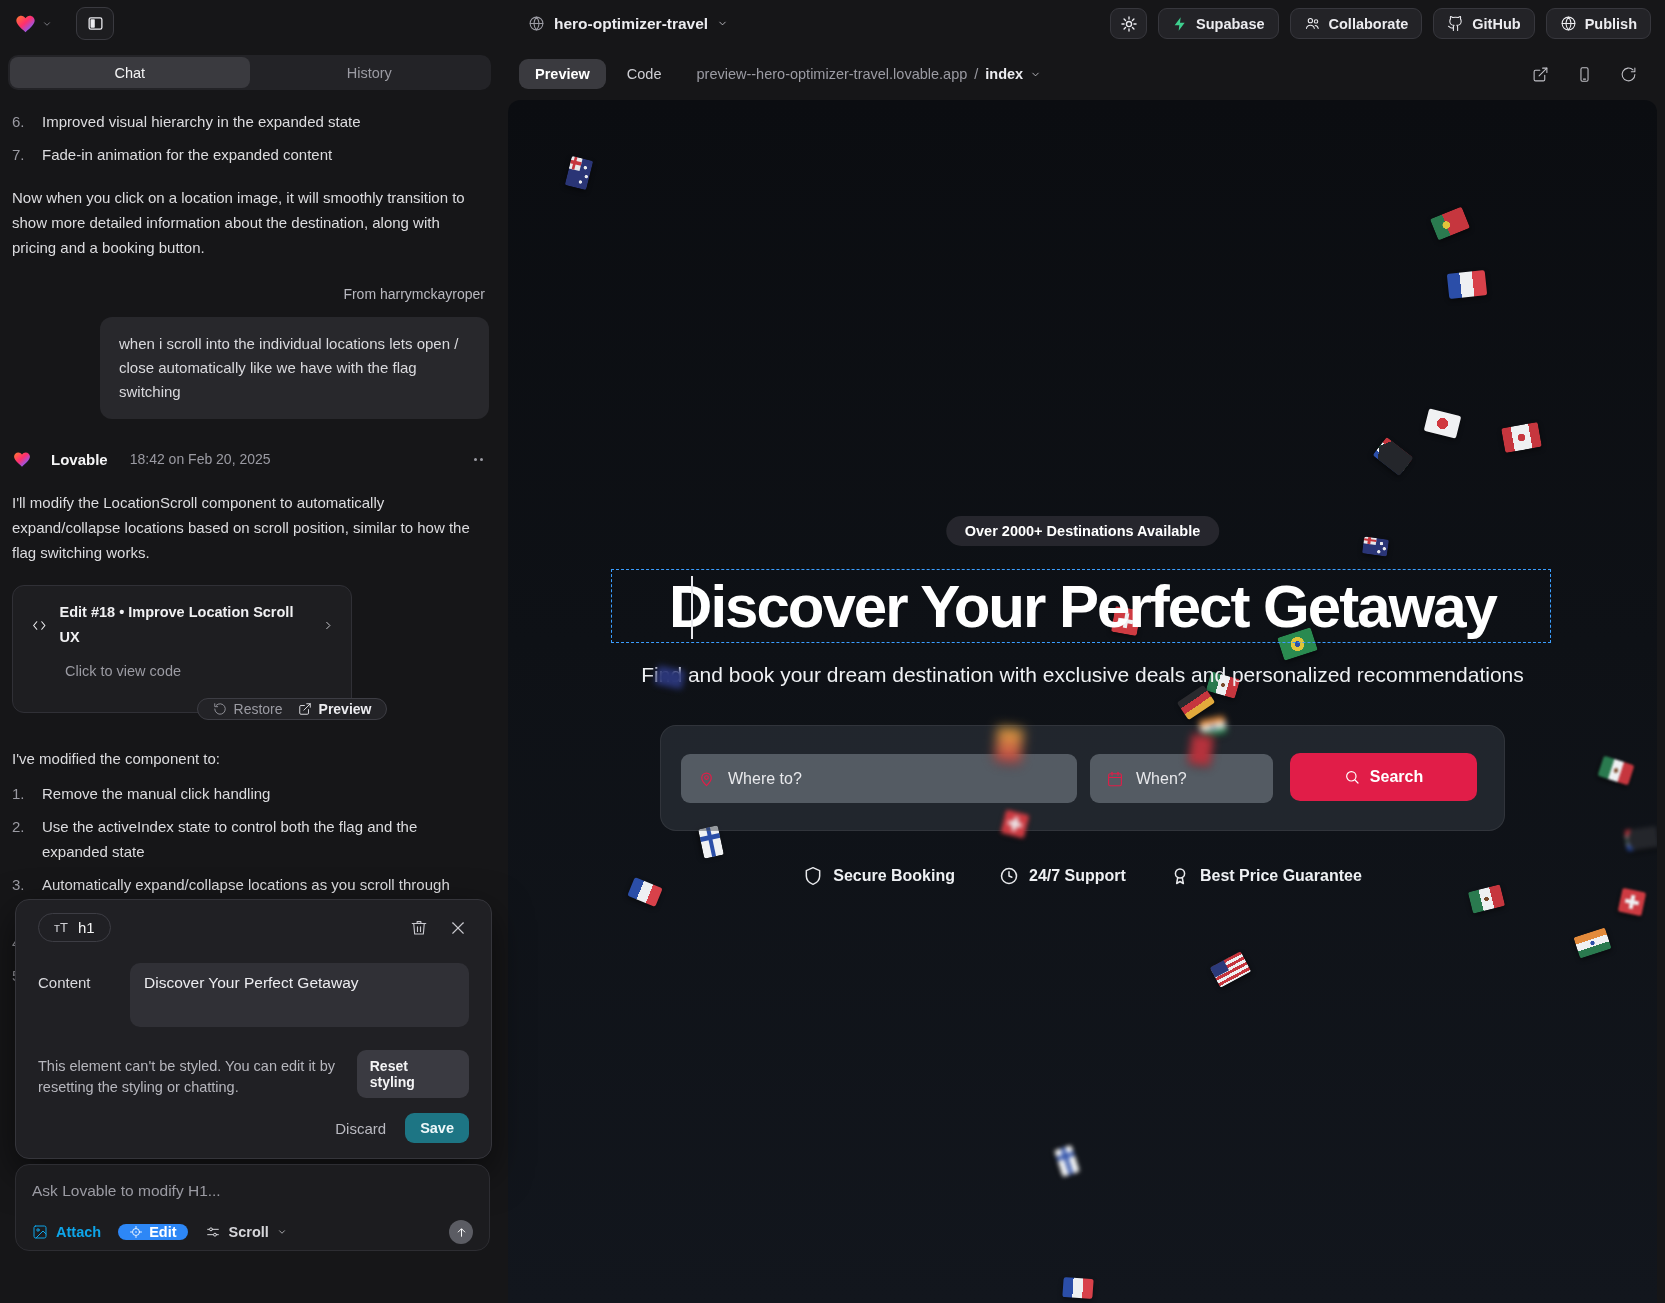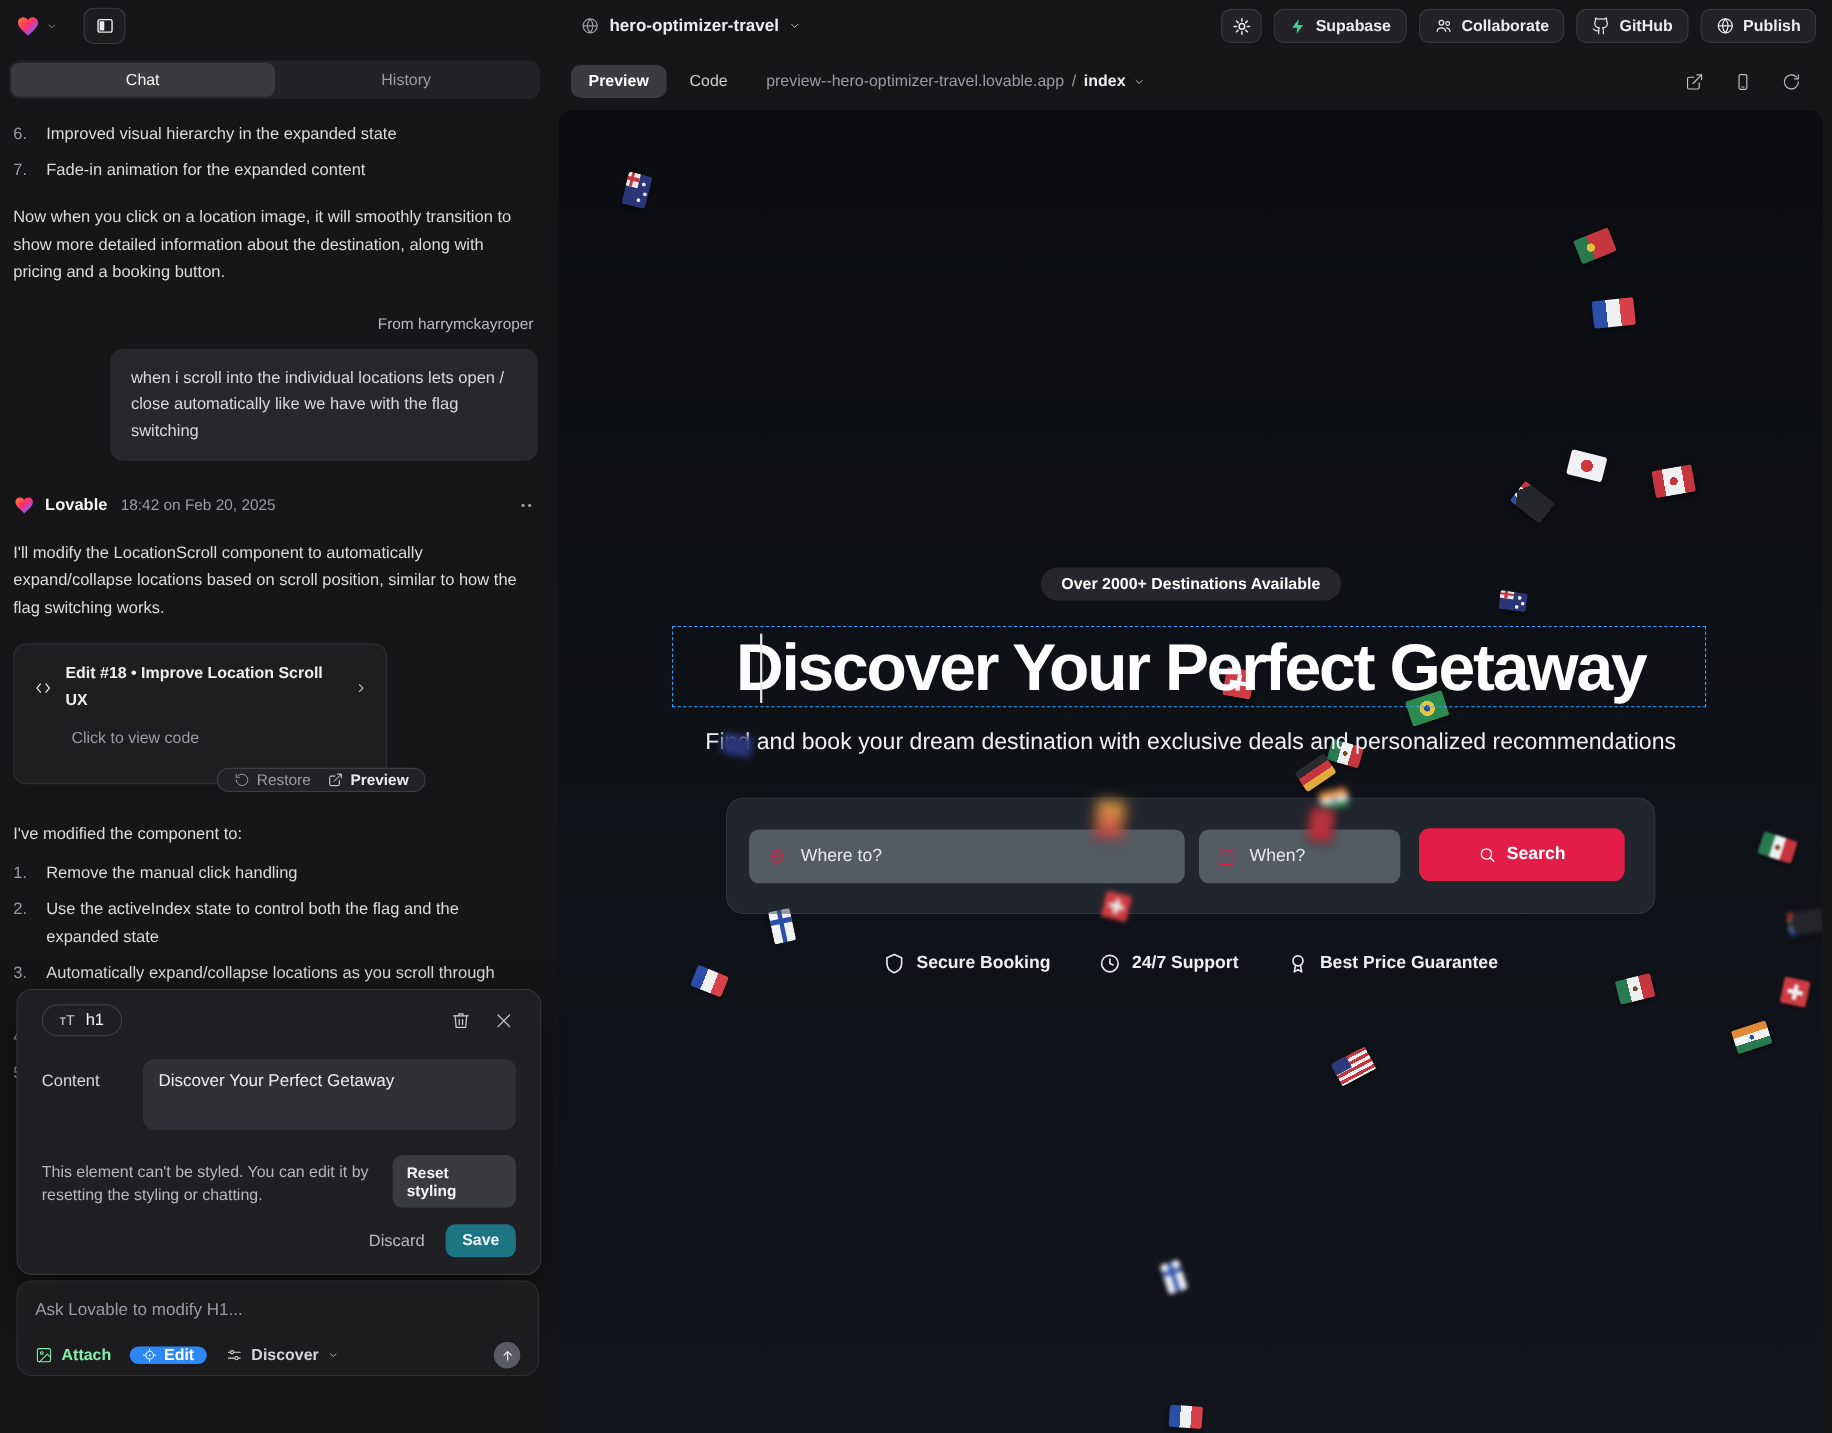--- a/index.html
+++ b/index.html
@@ -27,21 +27,21 @@
   .tabs{position:absolute;left:8px;top:8px;width:483px;height:35px;background:#232327;border-radius:10px;padding:2px;display:flex;box-sizing:border-box;}
   .tab{flex:1;display:flex;align-items:center;justify-content:center;font-size:14.5px;border-radius:8px;color:#9b9ba3;}
   .tab.active{background:#3a3a3f;color:#f4f4f5;}
   .thread{position:absolute;left:12px;right:14px;top:54px;bottom:0;font-size:15px;overflow:hidden;line-height:25px;}
   .oli{display:flex;margin-top:8px;}
   .oli .num{width:30px;color:#9b9ba3;flex-shrink:0;}
   .oli .txt{flex:1;color:#dcdcdf;padding-right:6px;}
   .para{margin-top:18px;color:#dcdcdf;padding-right:4px;}
   .from-label{margin:22px 4px 10px 0;text-align:right;font-size:14px;color:#b9b9c0;}
   .bubble{margin-left:88px;background:#28282c;border-radius:12px;padding:15px 19px;color:#d9d9dd;line-height:24px;}
-  .lovable-row{display:flex;align-items:center;gap:9px;margin-top:28px;}
+  .lovable-row{display:flex;align-items:center;gap:19px;margin-top:28px;}
   .lovable-row .aname{font-weight:700;font-size:15px;color:#f4f4f5;}
   .lovable-row .ts{font-size:14px;color:#9b9ba3;margin-left:3px;}
   .lovable-row .dots{margin-left:auto;color:#9b9ba3;display:flex;gap:3px;padding-right:6px;}
   .lovable-row .dots b{width:3px;height:3px;border-radius:50%;background:#9b9ba3;}
   .edit-card{margin-top:20px;width:340px;background:#1e1e21;border:1px solid #303036;border-radius:12px;padding:14px 16px 28px 18px;box-sizing:border-box;}
   .ec-row{display:flex;align-items:center;gap:12px;font-weight:700;font-size:14.5px;color:#f0f0f2;}
   .ec-row .chev{margin-left:auto;color:#cfcfd4;}
   .ec-sub{margin:9px 0 0 34px;color:#9b9ba3;font-size:14.5px;}
   .rp-pill{position:relative;margin:-15px 0 0 185px;width:190px;height:22px;background:#232327;border:1px solid #3d3d44;border-radius:16px;display:flex;align-items:center;justify-content:center;gap:15px;font-size:14px;box-sizing:border-box;}
   .rp-restore{display:flex;align-items:center;gap:7px;color:#9b9ba3;}
@@ -61,21 +61,21 @@
   .note-row .note{width:322px;font-size:14.5px;line-height:21px;color:#b6b6bd;}
   .reset-btn{margin-left:auto;background:#3a3a41;border-radius:9px;padding:8px 13px;font-size:14px;font-weight:700;color:#f4f4f5;}
   .ed-foot{display:flex;justify-content:flex-end;align-items:center;gap:19px;margin-top:15px;}
   .discard-btn{color:#b9b9c0;font-size:15px;}
   .save-btn{background:var(--save-teal,#1d7584);color:#eef8fa;font-size:14.5px;font-weight:600;padding:7px 15px;border-radius:9px;}
 
   
   #composer{position:absolute;left:15px;top:1164px;width:475px;height:87px;background:#1c1c1f;border:1px solid #2d2d32;border-radius:14px;padding:17px 16px 0;box-sizing:border-box;z-index:5;}
   .ph{font-size:15.5px;color:#9b9ba3;}
   .c-row{display:flex;align-items:center;margin-top:20px;gap:17px;}
-  .attach{display:flex;gap:8px;align-items:center;color:#86efac;font-size:14.5px;font-weight:600;}
+  .attach{display:flex;gap:8px;align-items:center;color:#0ea5e9;font-size:14.5px;font-weight:600;}
   .edit-pill{display:flex;gap:6px;align-items:center;background:var(--edit-blue,#2d87f6);color:#fff;height:16px;padding:0 11px;border-radius:14px;font-size:14.5px;font-weight:700;}
   .mode{display:flex;gap:8px;align-items:center;color:#d6d6da;font-size:14.5px;font-weight:600;}
   .send-btn{margin-left:auto;width:24px;height:24px;border-radius:50%;background:#5b5c63;display:flex;align-items:center;justify-content:center;color:#fff;}
 
   
   #preview-bar{position:absolute;left:508px;top:55px;right:8px;height:38px;display:flex;align-items:center;padding-left:11px;box-sizing:border-box;}
   .pv-pill{background:#3a3a3f;color:#fff;border-radius:9px;padding:7px 16px;font-size:14.5px;font-weight:600;}
   .code-tab{color:#cfcfd4;font-size:14.5px;margin-left:21px;}
   .url{color:#9b9ba3;font-size:14.5px;margin-left:35px;display:flex;gap:7px;align-items:center;}
   .url .path{color:#ececf0;font-weight:600;}
@@ -359,21 +359,21 @@
         </svg>
       <span>Edit</span>
     </span>
     <span class="mode">
       <svg class="i i-thin" width="16" height="16" viewBox="0 0 24 24">
           <line x1="4" y1="8" x2="20" y2="8"></line>
           <circle cx="9" cy="8" r="2.2" fill="#1c1c1f"></circle>
           <line x1="4" y1="16" x2="20" y2="16"></line>
           <circle cx="15" cy="16" r="2.2" fill="#1c1c1f"></circle>
         </svg>
-      <span>Discover</span>
+      <span>Scroll</span>
       <svg class="i" width="10" height="10" viewBox="0 0 24 24">
           <polyline points="6 9 12 15 18 9"></polyline>
         </svg>
     </span>
     <span class="send-btn">
       <svg class="i" width="13" height="13" viewBox="0 0 24 24">
           <line x1="12" y1="19" x2="12" y2="6"></line>
           <polyline points="6 11 12 5 18 11"></polyline>
         </svg>
     </span>

